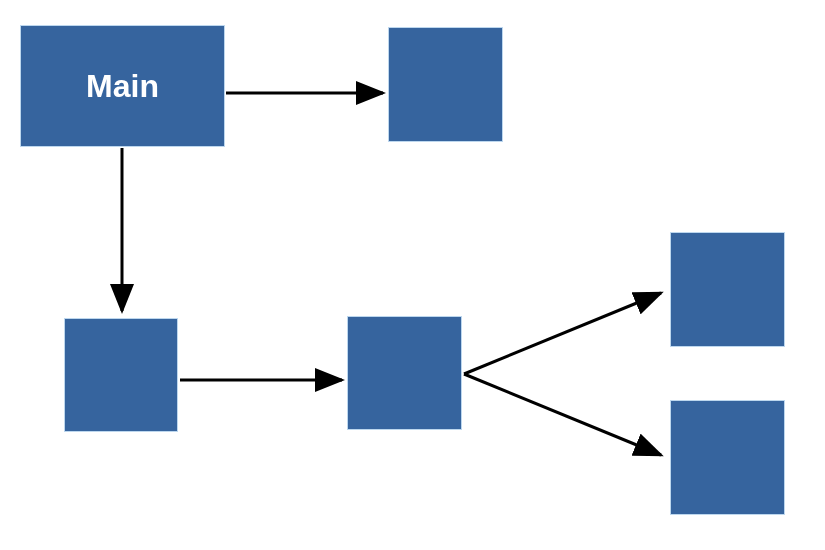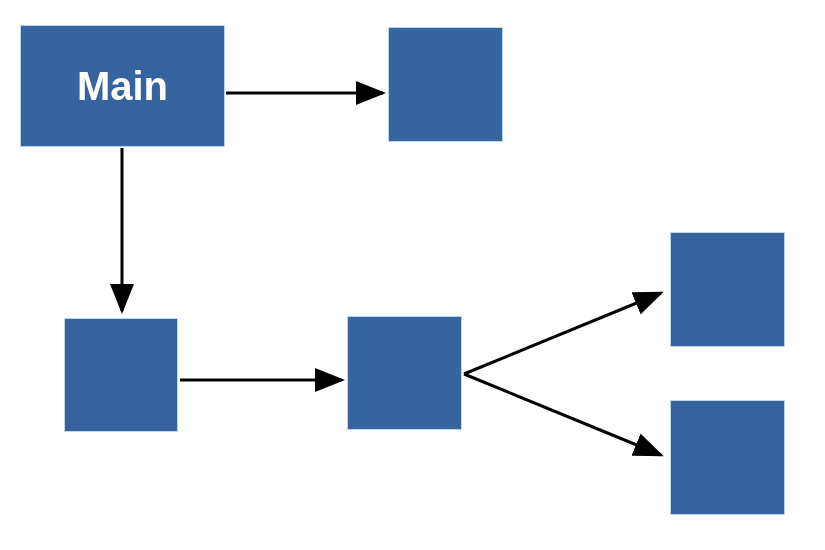--- a/index.html
+++ b/index.html
@@ -32,21 +32,21 @@
     background: #36649E;
     border: 1px solid #BDD7EE;
     display: flex;
     align-items: center;
     justify-content: center;
   }
   .node-label {
     color: #FFFFFF;
     font-family: "Liberation Sans", sans-serif;
     font-weight: bold;
-    font-size: 40px;
+    font-size: 32px;
     line-height: 1;
     letter-spacing: 0px;
     white-space: nowrap;
     user-select: none;
   }
 </style>
 </head>
 <body>
 
 <div id="diagram-canvas">

